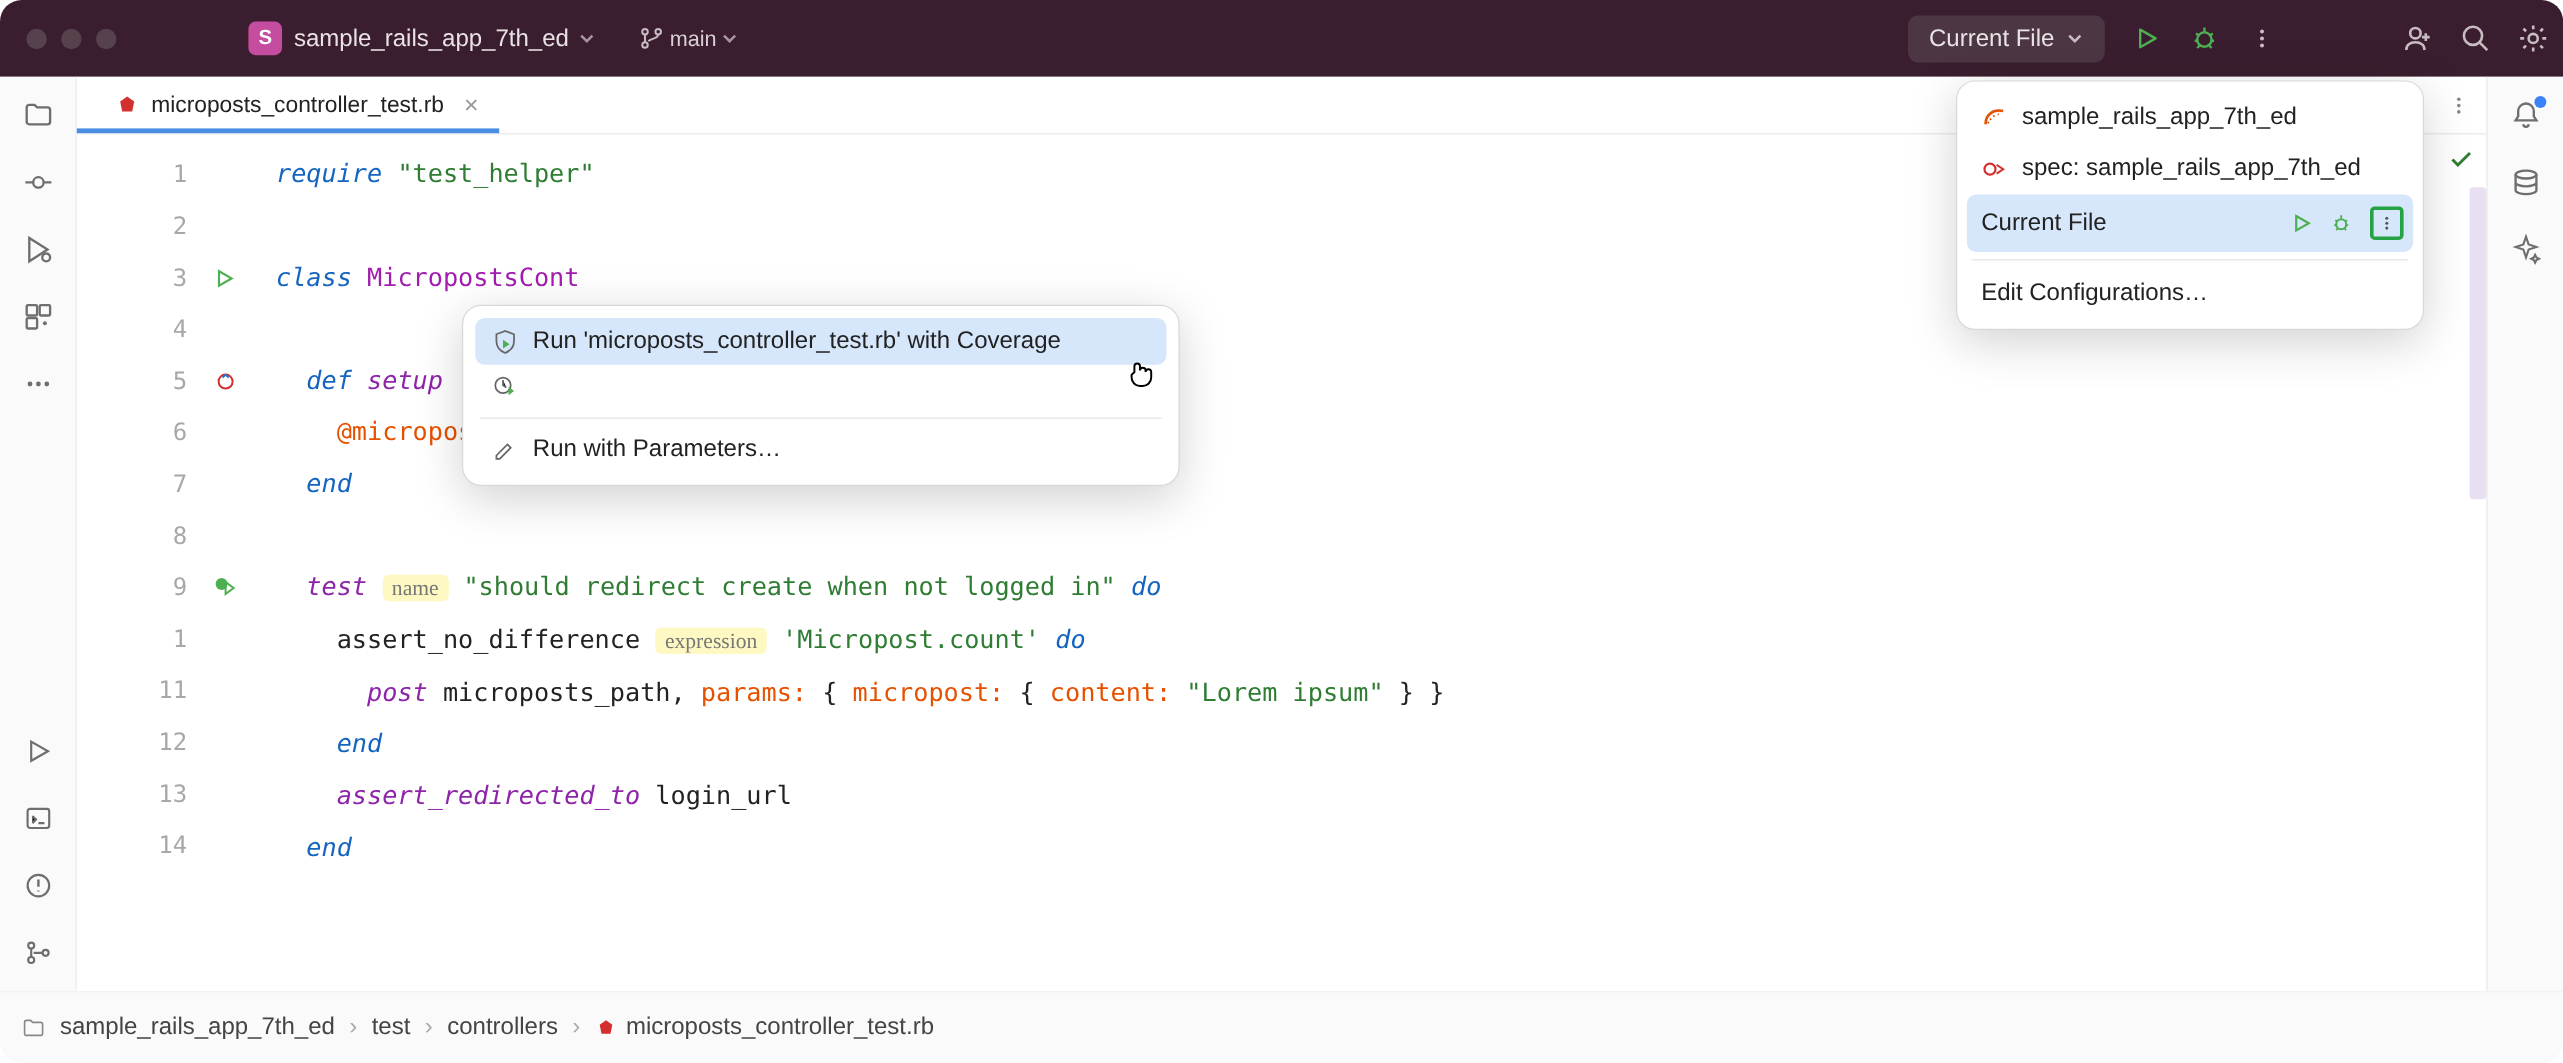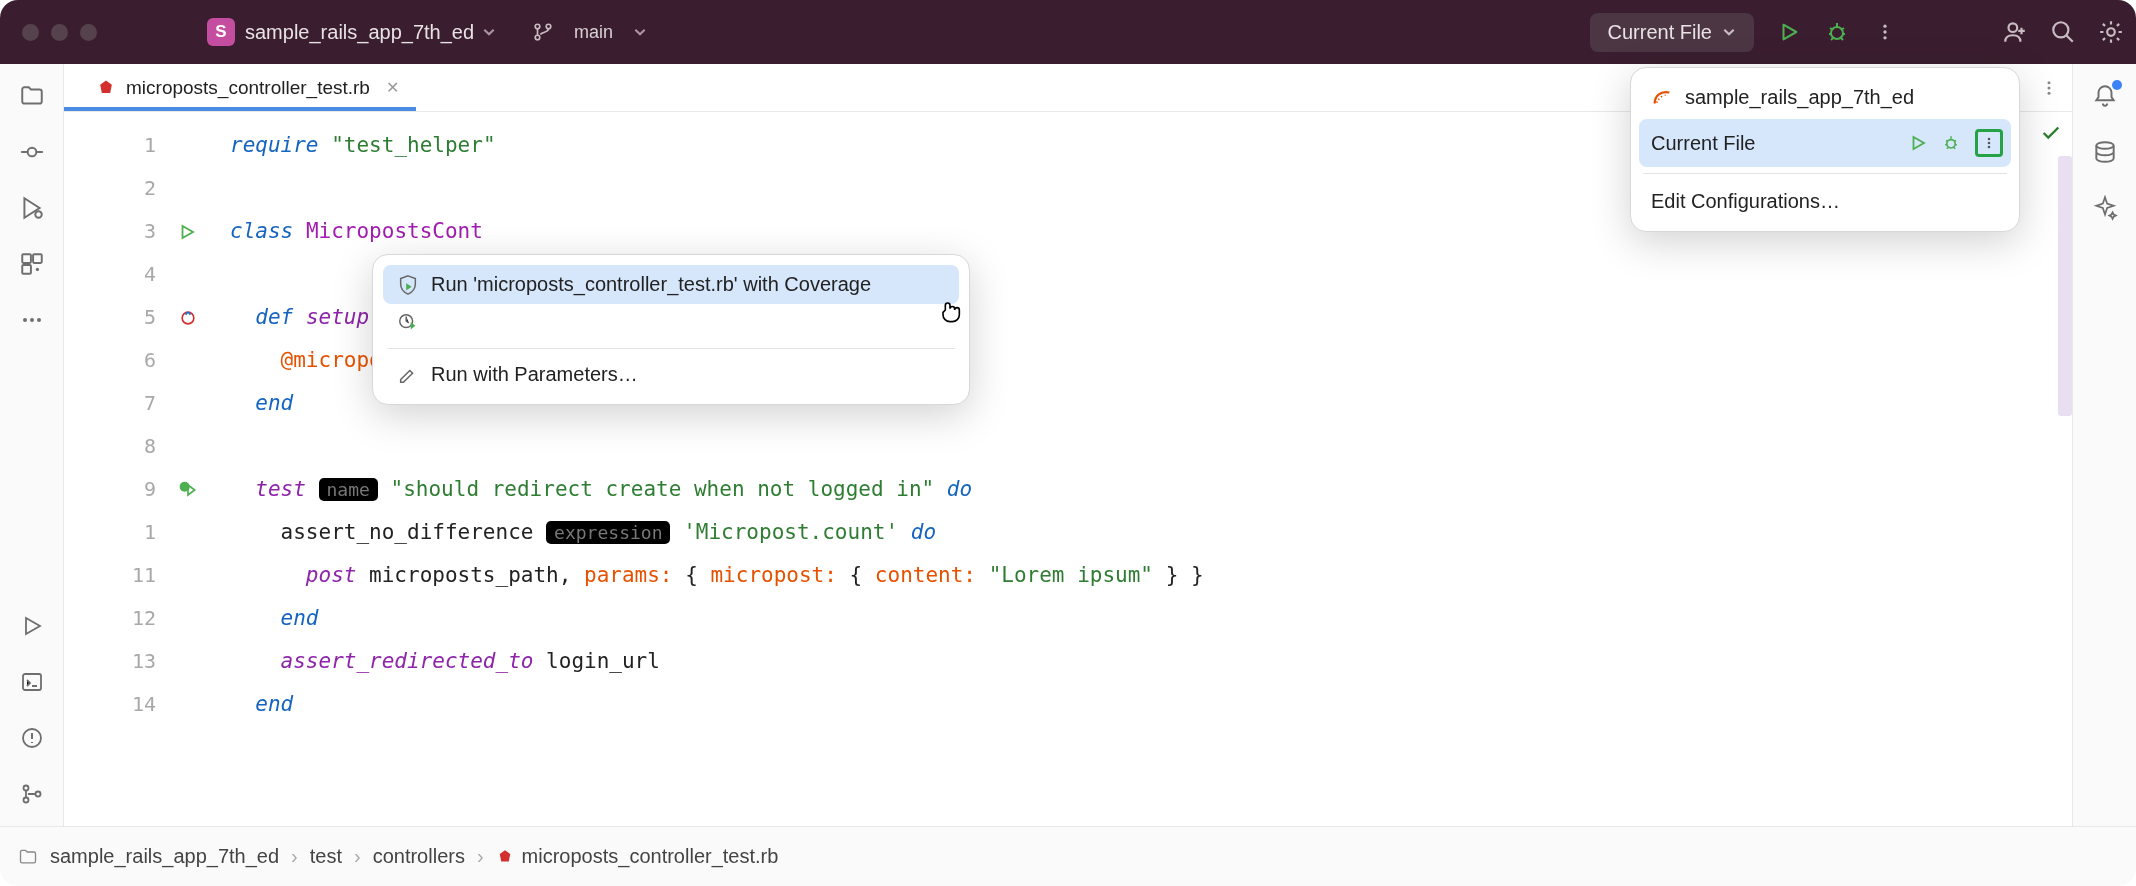--- a/index.html
+++ b/index.html
@@ -26,21 +26,21 @@
 }
 .traffic-lights { display: flex; gap: 12px; margin-right: 110px; margin-left: 10px; }
 .tl { width: 17px; height: 17px; border-radius: 50%; background: #55424c; }
 .proj-badge {
   width: 28px; height: 28px; border-radius: 6px; background: #c54da0;
   color: #fff; display: flex; align-items: center; justify-content: center;
   font-weight: 600; font-size: 17px; margin-right: 10px;
 }
 .proj-name { font-size: 20px; color: #e8e2e5; margin-right: 8px; }
 .chev { color: #a895a0; font-size: 14px; }
-.branch-sec { display: flex; align-items: center; margin-left: 36px; gap: 20px; color: #d8d0d4; }
+.branch-sec { display: flex; align-items: center; margin-left: 36px; gap: 4px; color: #d8d0d4; }
 .titlebar-right { margin-left: auto; display: flex; align-items: center; gap: 22px; }
 .run-config-dd {
   background: #4c3644; border-radius: 8px; padding: 8px 18px;
   display: flex; align-items: center; gap: 10px; color: #e8e2e5; font-size: 20px;
 }
 .tb-icon { width: 26px; height: 26px; display: flex; align-items: center; justify-content: center; }
 
 
 .main-area { display: flex; height: 762px; }
 .left-rail {
@@ -83,29 +83,29 @@
 .gi { height: 43px; display: flex; align-items: center; padding-left: 6px; }
 .code {
   padding-left: 58px; padding-top: 12px; font-family: "SF Mono", Menlo, monospace;
   font-size: 21px; line-height: 43px; color: #222; white-space: pre;
 }
 .code .kw { color: #1565c0; font-style: italic; }
 .code .cls { color: #a21caf; }
 .code .str { color: #2e7d32; }
 .code .sym { color: #e65100; }
 .code .mtd { color: #8e24aa; font-style: italic; }
-.code .hint { background: #000000; border-radius: 5px; padding: 1px 8px; color: #777; font-size: 18px; font-style: normal; }
+.code .hint { background: #fef9c3; border-radius: 5px; padding: 1px 8px; color: #777; font-size: 18px; font-style: normal; font-family: Liberation Serif, serif; }
 .line1-bg { position: absolute; left: 0; right: 0; top: 12px; height: 43px; background: #eaf2fe; z-index: -1; }
 
 .status-indicator { position: absolute; right: 10px; top: 10px; color: #2e7d32; }
 .scroll-track { position: absolute; right: 0; top: 44px; width: 14px; height: 260px; background: #e9dff3; border-radius: 3px; }
 
 
 .ctx-menu {
-  position: absolute; left: 372px; top: 254px; width: 598px;
+  position: absolute; left: 385px; top: 254px; width: 598px;
   background: #fff; border: 1px solid #d8d8d8; border-radius: 16px;
   box-shadow: 0 10px 40px rgba(0,0,0,0.18); padding: 10px; z-index: 50;
 }
 .ctx-item {
   display: flex; align-items: center; gap: 12px; padding: 8px 14px;
   font-size: 20px; border-radius: 8px; color: #222;
 }
 .ctx-item.sel { background: #d6e6fb; }
 .ctx-sep { height: 1px; background: #e4e4e4; margin: 6px 4px; }
 .ctx-icon { width: 22px; height: 22px; flex-shrink: 0; }
@@ -432,20 +432,27 @@
 </div>
 
 <div class="runpop">
   <div class="rp-item">
     <svg class="rp-icon" viewBox="0 0 24 24">
         <path d="M4 18c0-8 6-14 16-12" stroke="#e65100" stroke-width="2.4" fill="none"></path>
         <path d="M6 17l1-1M8 14l1-1M11 11l1-1M15 9l1 0" stroke="#e65100" stroke-width="1.8"></path>
       </svg>
     <span>sample_rails_app_7th_ed</span>
   </div>
+  <div class="rp-item">
+    <svg class="rp-icon" viewBox="0 0 24 24">
+        <circle cx="8" cy="12" r="5" stroke="#d32f2f" stroke-width="2" fill="none"></circle>
+        <path d="M14 8l6 4-6 4" stroke="#d32f2f" stroke-width="1.8" fill="none"></path>
+      </svg>
+    <span>spec: sample_rails_app_7th_ed</span>
+  </div>
   <div class="rp-item sel">
     <span>Current File</span>
     <div class="rp-item-actions">
       <span>
           <svg width="18" height="18" viewBox="0 0 24 24">
             <path d="M6 4l14 8-14 8z" fill="none" stroke="#4caf50" stroke-width="2.4"></path>
           </svg>
         </span>
       <span>
           <svg width="20" height="20" viewBox="0 0 24 24">

